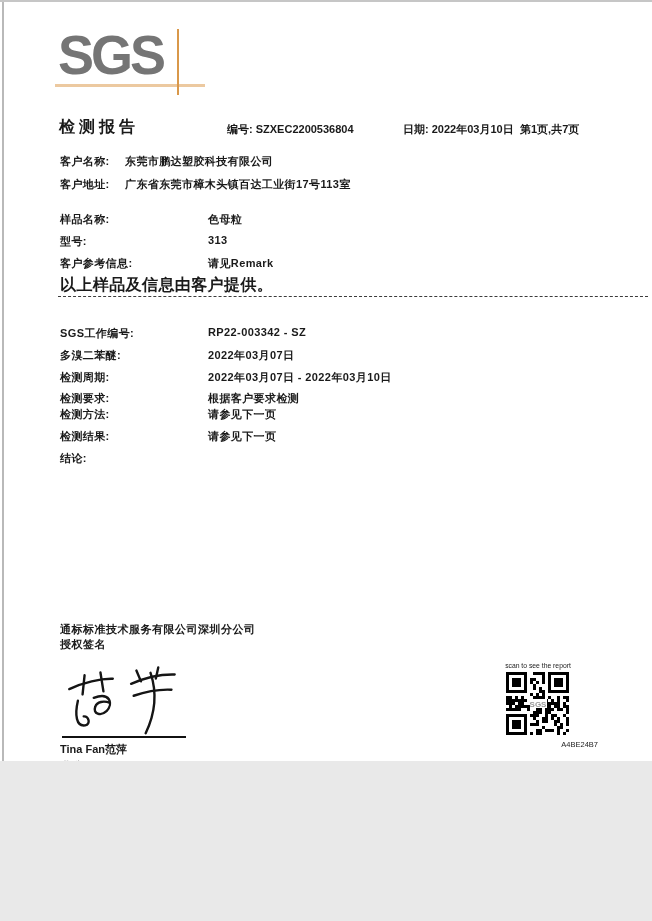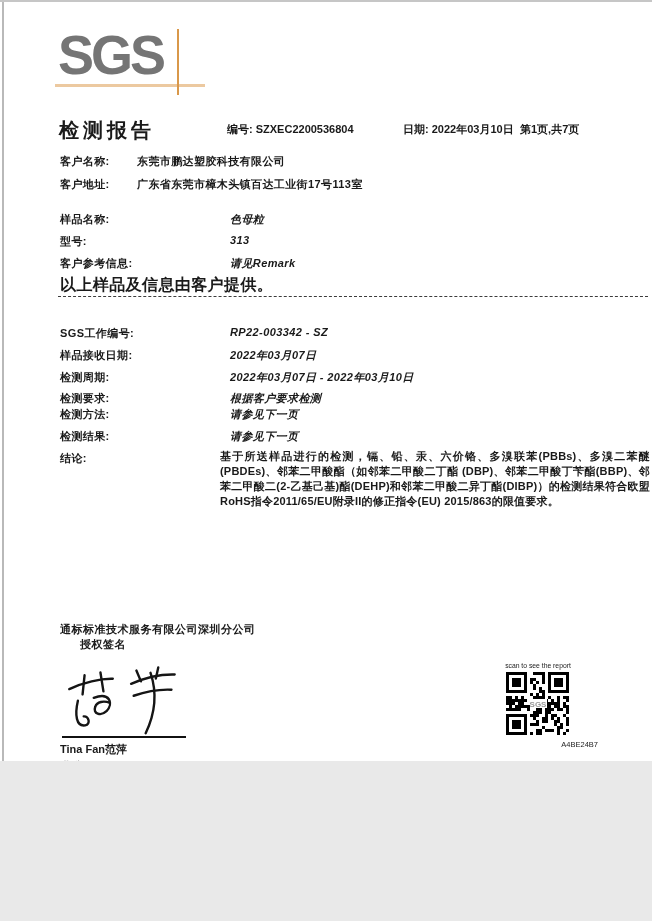--- a/index.html
+++ b/index.html
@@ -10,38 +10,38 @@
   }
   .edge-left{position:absolute;left:2px;top:0;width:2px;height:921px;background:#b9b9b9;}
   .edge-top{position:absolute;left:0;top:0;width:652px;height:2px;background:#c6c6c6;}
   .edge-bottom{position:absolute;left:0;top:918px;width:652px;height:2px;background:#d2d2d2;}
 
   
   .logo{position:absolute;left:58px;top:26px;font-size:54px;font-weight:bold;color:#757575;
         letter-spacing:-3px;line-height:58px;transform:scaleY(1.02);}
   .logo-hline{position:absolute;left:55px;top:84px;width:150px;height:3px;background:#ecc9a0;}
   .logo-vline{position:absolute;left:177px;top:29px;width:2px;height:66px;background:#d9984a;}
-  .title{position:absolute;left:59px;top:117px;font-size:20px;font-weight:bold;letter-spacing:4px;}
+  .title{position:absolute;left:59px;top:117px;font-size:16px;font-weight:bold;letter-spacing:4px;}
   .meta{position:absolute;top:122px;font-size:11px;font-weight:bold;}
   .meta-no{left:227px;} .meta-date{left:403px;} .meta-page{left:520px;}
 
   
   .row{position:absolute;left:60px;width:588px;font-size:11px;font-weight:bold;letter-spacing:.4px;}
   .row .lbl{position:absolute;left:0;white-space:nowrap;}
   .row .val{position:absolute;white-space:nowrap;}
-  .colA{left:65px;margin-left:12px;} .colB{left:170px;font-style:italic;}
+  .colA{left:65px;} .colB{left:148px;}
   .note{position:absolute;left:60px;top:275px;font-size:16px;font-weight:bold;letter-spacing:.4px;}
   .dashes{position:absolute;left:58px;top:296px;width:590px;border-top:1.5px dashed #3c3c3c;}
 
   .conclusion-p{position:absolute;left:220px;top:449px;width:430px;font-size:11px;font-weight:bold;
                 line-height:15px;letter-spacing:.2px;text-align:justify;}
 
   
   .sig-company{position:absolute;left:60px;top:622px;font-size:11px;font-weight:bold;letter-spacing:.5px;}
-  .sig-auth{position:absolute;left:60px;top:637px;font-size:11px;font-weight:bold;letter-spacing:.5px;margin-left:20px;}
+  .sig-auth{position:absolute;left:60px;top:637px;font-size:11px;font-weight:bold;letter-spacing:.5px;}
   .sig-svg{position:absolute;left:64px;top:664px;transform:rotate(-3deg);}
   .sig-line{position:absolute;left:62px;top:736px;width:124px;height:2px;background:#111;}
   .sig-name{position:absolute;left:60px;top:742px;font-size:11px;font-weight:bold;text-align:center;}
   .sig-role{position:absolute;left:60px;top:759px;font-size:11px;font-weight:bold;letter-spacing:.5px;}
 
   
   .qr-caption{position:absolute;left:478px;top:662px;width:120px;text-align:center;font-size:6.8px;color:#222;}
   .qr-box{position:absolute;left:506px;top:672px;width:63px;height:63px;}
   .qr-code-text{position:absolute;left:478px;top:740px;width:120px;text-align:right;font-size:7.5px;color:#222;}
 
@@ -99,21 +99,21 @@
     <span class="val colB">请见Remark</span>
   </div>
   <div class="note">以上样品及信息由客户提供。</div>
   <div class="dashes"></div>
 
   <div class="row" style="top:326px">
     <span class="lbl">SGS工作编号:</span>
     <span class="val colB">RP22-003342 - SZ</span>
   </div>
   <div class="row" style="top:348px">
-    <span class="lbl">样品接收日期:</span>
+    <span class="lbl">多溴二苯醚:</span>
     <span class="val colB">2022年03月07日</span>
   </div>
   <div class="row" style="top:370px">
     <span class="lbl">检测周期:</span>
     <span class="val colB">2022年03月07日 - 2022年03月10日</span>
   </div>
   <div class="row" style="top:391px">
     <span class="lbl">检测要求:</span>
     <span class="val colB">根据客户要求检测</span>
   </div>
@@ -122,21 +122,20 @@
     <span class="val colB">请参见下一页</span>
   </div>
   <div class="row" style="top:429px">
     <span class="lbl">检测结果:</span>
     <span class="val colB">请参见下一页</span>
   </div>
 
   <div class="row" style="top:451px">
     <span class="lbl">结论:</span>
   </div>
-  <div class="conclusion-p">基于所送样品进行的检测，镉、铅、汞、六价铬、多溴联苯(PBBs)、多溴二苯醚(PBDEs)、邻苯二甲酸酯（如邻苯二甲酸二丁酯 (DBP)、邻苯二甲酸丁苄酯(BBP)、邻苯二甲酸二(2-乙基己基)酯(DEHP)和邻苯二甲酸二异丁酯(DIBP)）的检测结果符合欧盟RoHS指令2011/65/EU附录II的修正指令(EU) 2015/863的限值要求。</div>
 
   <div class="sig-company">通标标准技术服务有限公司深圳分公司</div>
   <div class="sig-auth">授权签名</div>
   <svg class="sig-svg" width="130" height="75" viewBox="0 0 130 75">
     <g fill="none" stroke="#151515" stroke-width="2.4" stroke-linecap="round" stroke-linejoin="round">
       <path d="M6,22 C20,16 38,13 50,14"></path>
       <path d="M22,9 L19,28"></path>
       <path d="M38,7 L40,26"></path>
       <path d="M14,34 C10,48 11,60 20,59 C26,58 24,50 19,50"></path>
       <path d="M30,32 C46,27 50,38 42,46 C36,51 28,48 31,41 C33,36 40,35 46,38"></path>

